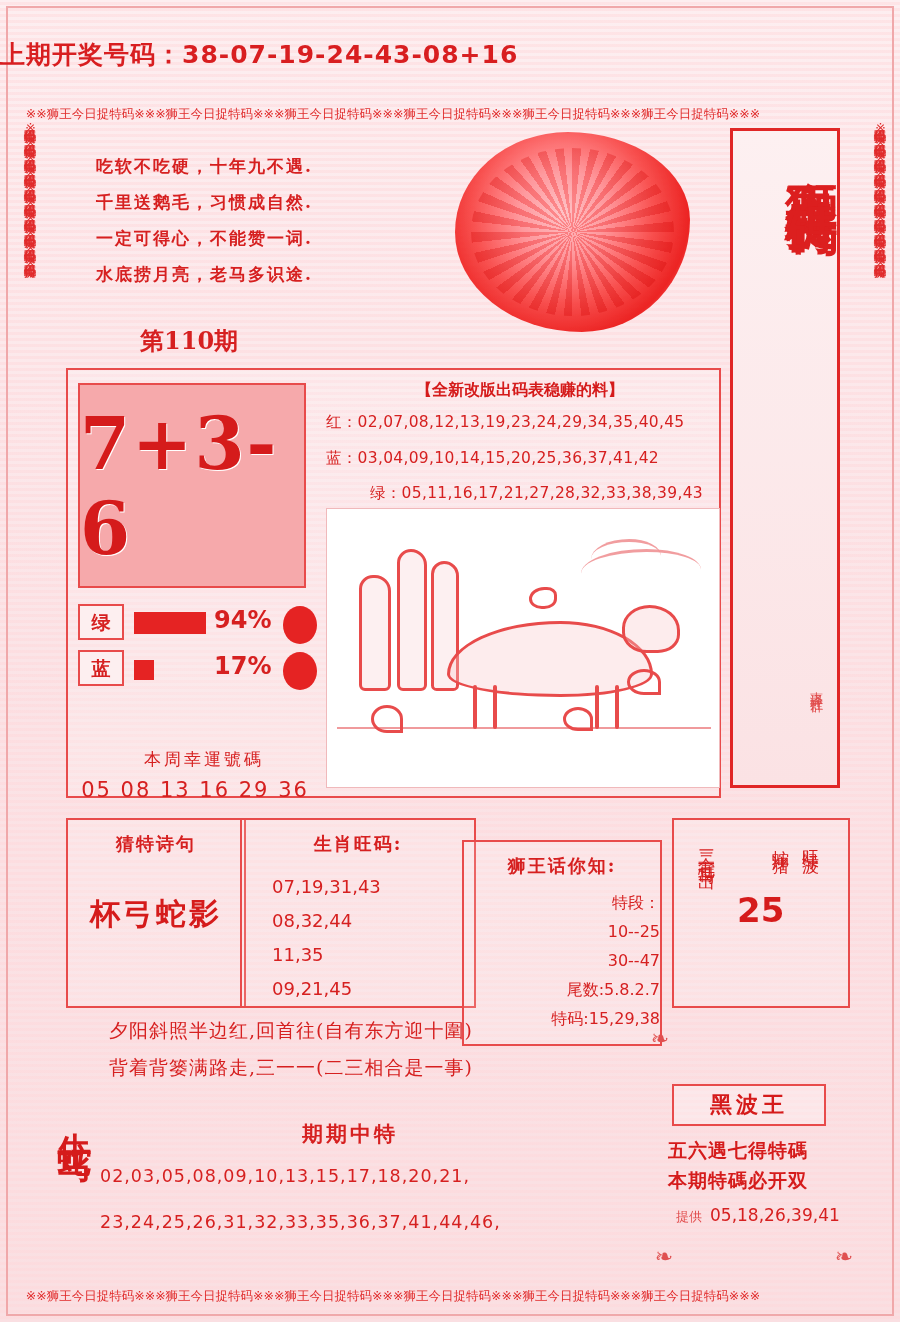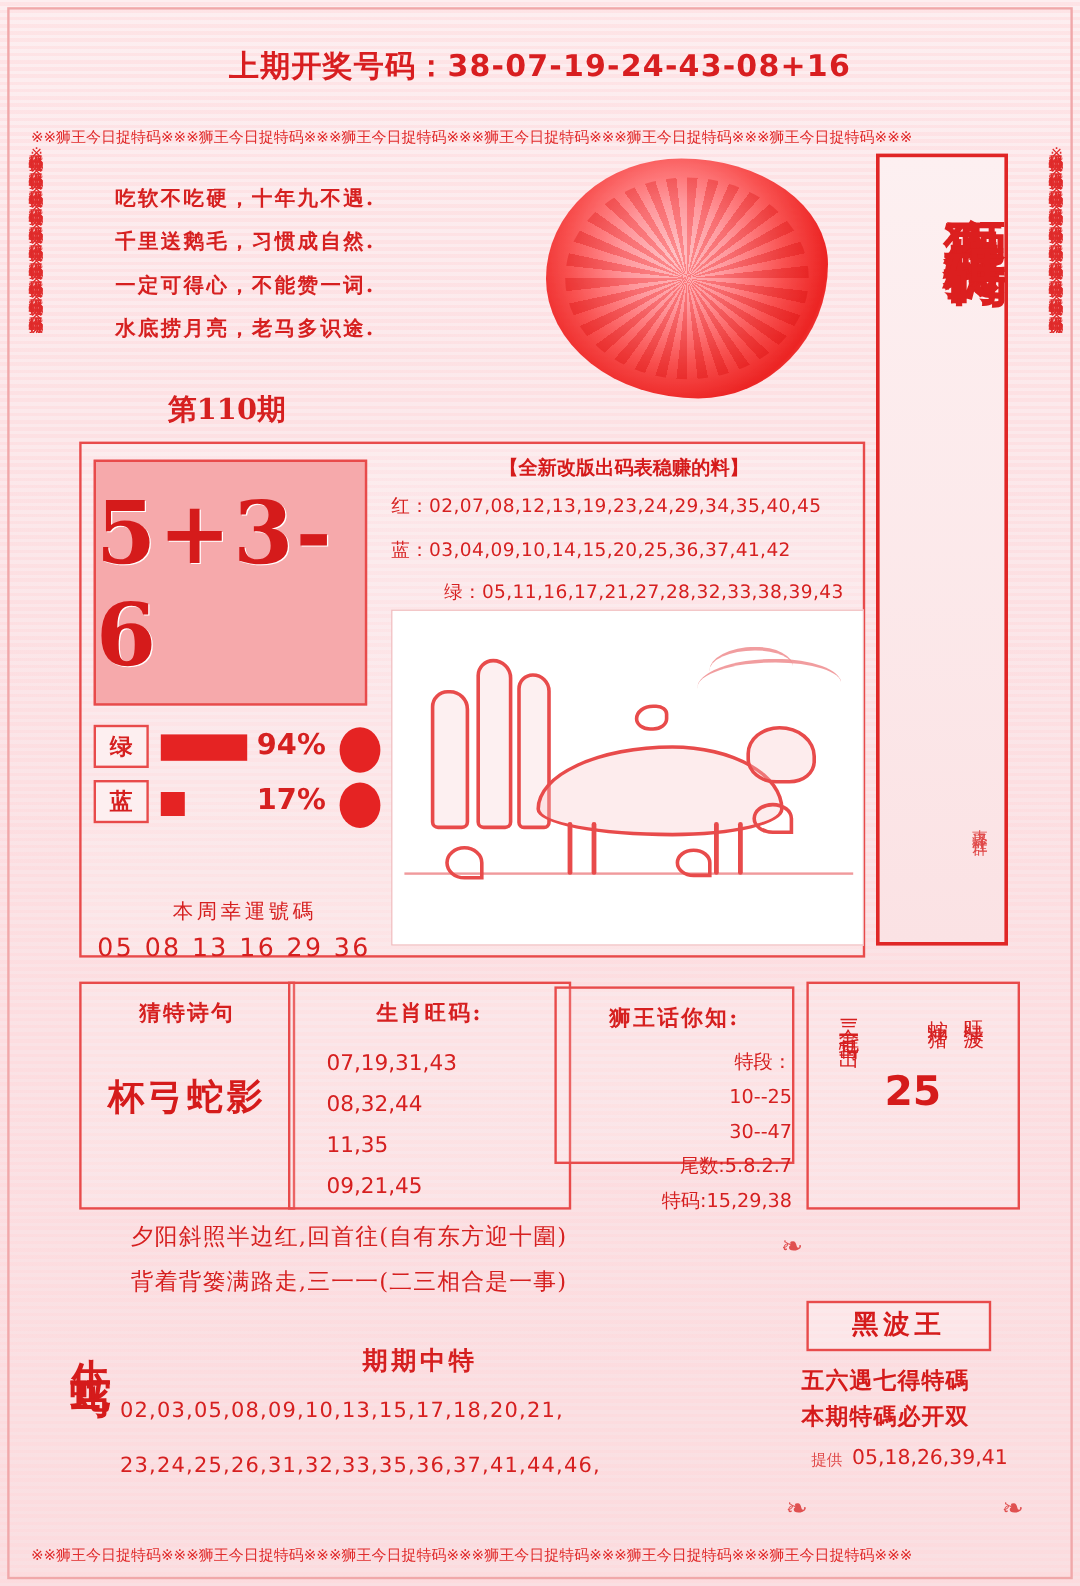--- a/index.html
+++ b/index.html
@@ -12,21 +12,21 @@
     overflow:hidden;
   }
   .page{
     position:absolute;inset:0;
     background:
       repeating-linear-gradient(0deg, rgba(255,255,255,0.0) 0px, rgba(255,255,255,0.0) 3px, rgba(255,215,218,0.45) 3px, rgba(255,215,218,0.45) 6px),
       linear-gradient(180deg,#fdeef0 0%,#fbe3e6 55%,#fadfe2 100%);
   }
   
   .top-draw{
-    position:absolute;top:38px;left:0;width:900px;text-align:center;
+    position:absolute;top:38px;left:0;width:900px;
     font-family:"DejaVu Sans", sans-serif;
     font-size:25px;font-weight:bold;color:#d81e20;letter-spacing:1px;
   }
   
   .marquee-top,.marquee-bottom{
     position:absolute;left:0;width:786px;text-align:center;
     font-size:12.5px;color:#e02b2b;letter-spacing:0px;white-space:nowrap;
     font-family:"DejaVu Sans", sans-serif;
   }
   .marquee-top{top:106px;}
@@ -186,21 +186,21 @@
     position:absolute;border:3px solid #e84b4b;border-radius:50% 50% 0 50%;
   }
 
   
   .box{
     position:absolute;border:2px solid #e84b4b;box-sizing:border-box;
     background:rgba(255,255,255,.15);
   }
   .b-poem{left:66px;top:818px;width:180px;height:190px;}
   .b-zodiac{left:240px;top:818px;width:236px;height:190px;}
-  .b-know{left:462px;top:822px;width:200px;height:148px;}
+  .b-know{left:462px;top:840px;width:200px;height:206px;}
   .b-right{left:672px;top:818px;width:178px;height:190px;}
 
   .b-title{
     text-align:center;font-family:"DejaVu Serif", serif;font-weight:bold;
     font-size:18px;color:#d62020;margin-top:12px;letter-spacing:2px;
   }
   .b-poem-text{
     text-align:center;font-family:"DejaVu Serif", serif;font-weight:bold;
     font-size:30px;color:#d51b1b;margin-top:38px;letter-spacing:3px;
   }
@@ -298,21 +298,21 @@
   <div class="title-box">
     <div class="title-text">獅王今日捉特碼</div>
     <div class="title-sub">惠泽社群</div>
   </div>
 
   <div class="period">第110期</div>
 
   <div class="main-frame"></div>
 
   <div class="big-num-box">
-    <div class="big-num">5+3-6</div>
+    <div class="big-num">7+3-6</div>
   </div>
 
   <div class="ratio-box">
     <div class="ratio-row">
       <div class="ratio-label">绿</div>
       <div class="ratio-bar b1"></div>
       <div class="ratio-pct">94%</div>
       <div class="ratio-dot"></div>
     </div>
     <div class="ratio-row">

